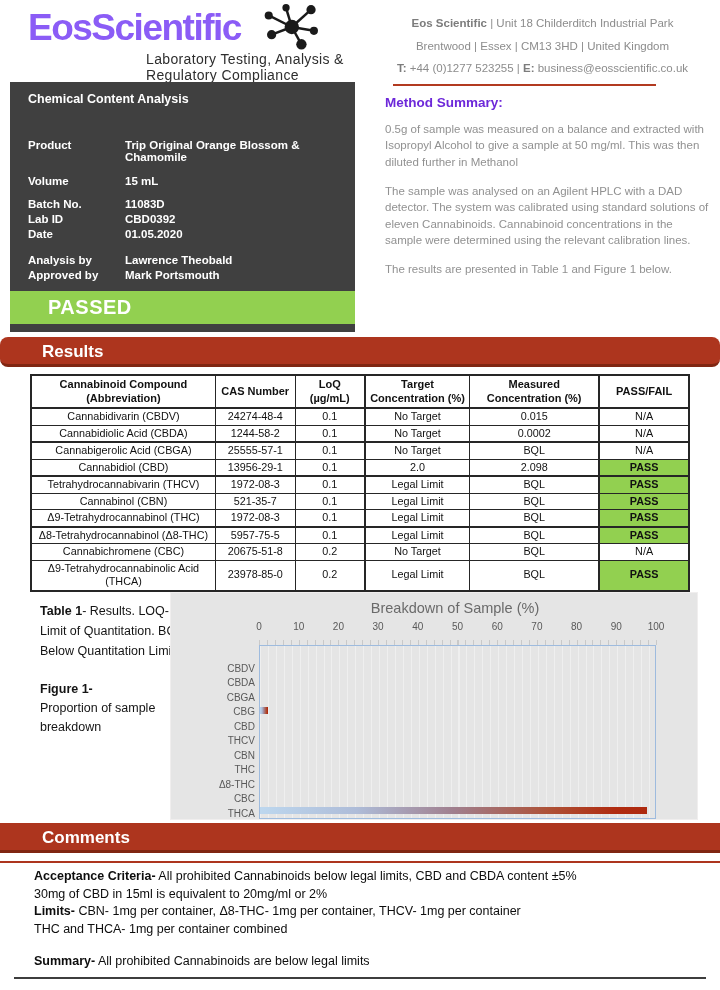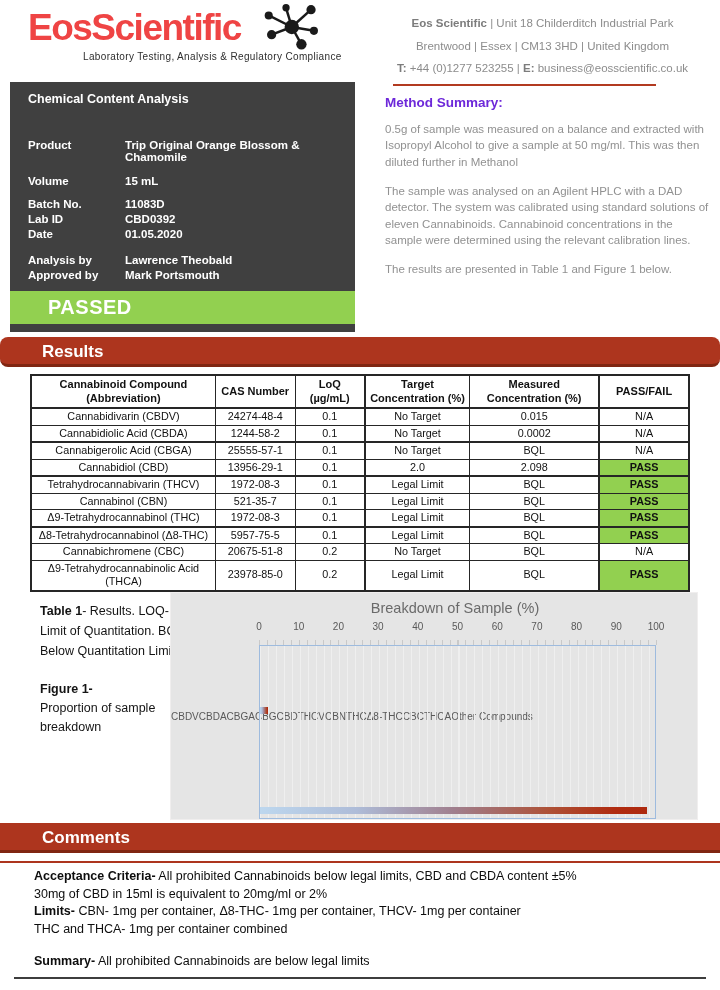--- a/index.html
+++ b/index.html
@@ -1,22 +1,22 @@
 <!DOCTYPE html>
 <html><head>
 <meta charset="utf-8">
 <style>
   * { margin: 0; padding: 0; box-sizing: border-box; }
   body { background: #ffffff; font-family: "Liberation Sans", sans-serif; }
   #page { position: relative; width: 720px; height: 990px; background: #fff; overflow: hidden; }
 
   
   .logo-block { position: absolute; left: 28px; top: 6px; width: 330px; }
-  .logo-text { font-size: 37px; font-weight: 800; color: #ef4444; letter-spacing: -1.5px; line-height: 44px; }
-  .logo-tagline { font-size: 10px; color: #2e2e2e; letter-spacing: .35px; margin-left: 55px; margin-top: 1px; }
+  .logo-text { font-size: 37px; font-weight: 800; color: #8b5cf6; letter-spacing: -1.5px; line-height: 44px; }
+  .logo-tagline { font-size: 14px; color: #2e2e2e; letter-spacing: .35px; margin-left: 118px; margin-top: 1px; }
   .molecule { position: absolute; left: 224px; top: -4px; }
 
   .address-block { position: absolute; left: 375px; top: 12px; width: 335px; text-align: center;
                    font-size: 11.5px; color: #8c8c8c; line-height: 22.5px; }
   .address-block b { color: #7c7c7c; }
   .address-rule { position: absolute; left: 393px; top: 84px; width: 263px; height: 2px; background: #b23a20; }
 
   
   .sample-box { position: absolute; left: 10px; top: 82px; width: 345px; height: 250px;
                 background: #404040; color: #fff; padding: 10px 12px 0 18px; }
@@ -71,22 +71,22 @@
            border: 1px solid #f0eeee; background: #e5e5e5; }
   .chart-title { position: absolute; left: 64px; top: 7px; width: 440px; text-align: center;
                  font-size: 14.5px; color: #6a6a6a; }
   .x-axis { position: absolute; left: 88px; top: 28px; width: 397px; height: 14px; }
   .x-axis .tick { position: absolute; transform: translateX(-50%); font-size: 10px; color: #595959; }
   .minor-ticks { position: absolute; left: 88px; top: 47px; width: 398px; height: 5px;
                  background: repeating-linear-gradient(to right, #c9c9c9 0, #c9c9c9 1px, transparent 1px, transparent 7.94px); }
   .plot { position: absolute; left: 88px; top: 52px; width: 397px; height: 174px;
           border: 1px solid #9ebbde; display: flex; flex-direction: column;
           background: repeating-linear-gradient(to right, #efefef 0, #efefef 1px, transparent 1px, transparent 7.94px); }
-  .cat-labels { position: absolute; left: 0; top: 36px; width: 84px; height: 174px;
-                display: flex; flex-direction: row; }
+  .cat-labels { position: absolute; left: 0; top: 68px; width: 84px; height: 174px;
+                display: flex; flex-direction: column; }
   .cat-label { flex: 1; font-size: 10px; color: #595959; text-align: right; display: flex;
                align-items: center; justify-content: flex-end; white-space: nowrap; }
   .bar-row { flex: 1; display: flex; align-items: center; }
   .bar { height: 7px; background: linear-gradient(90deg, #bdd7ee 0%, #aebcd8 25%, #a07f8e 50%, #ae5136 75%, #b02b10 92%, #ae2a0f 100%); }
 
   
   .comments-body { position: absolute; left: 34px; top: 868px; width: 672px; font-size: 12.5px;
                    line-height: 17.5px; color: #0d0d0d; }
   .comments-body b, .summary-line b { font-weight: 700; }
   .summary-line { position: absolute; left: 34px; top: 954px; width: 672px; font-size: 12.5px; color: #0d0d0d; }

